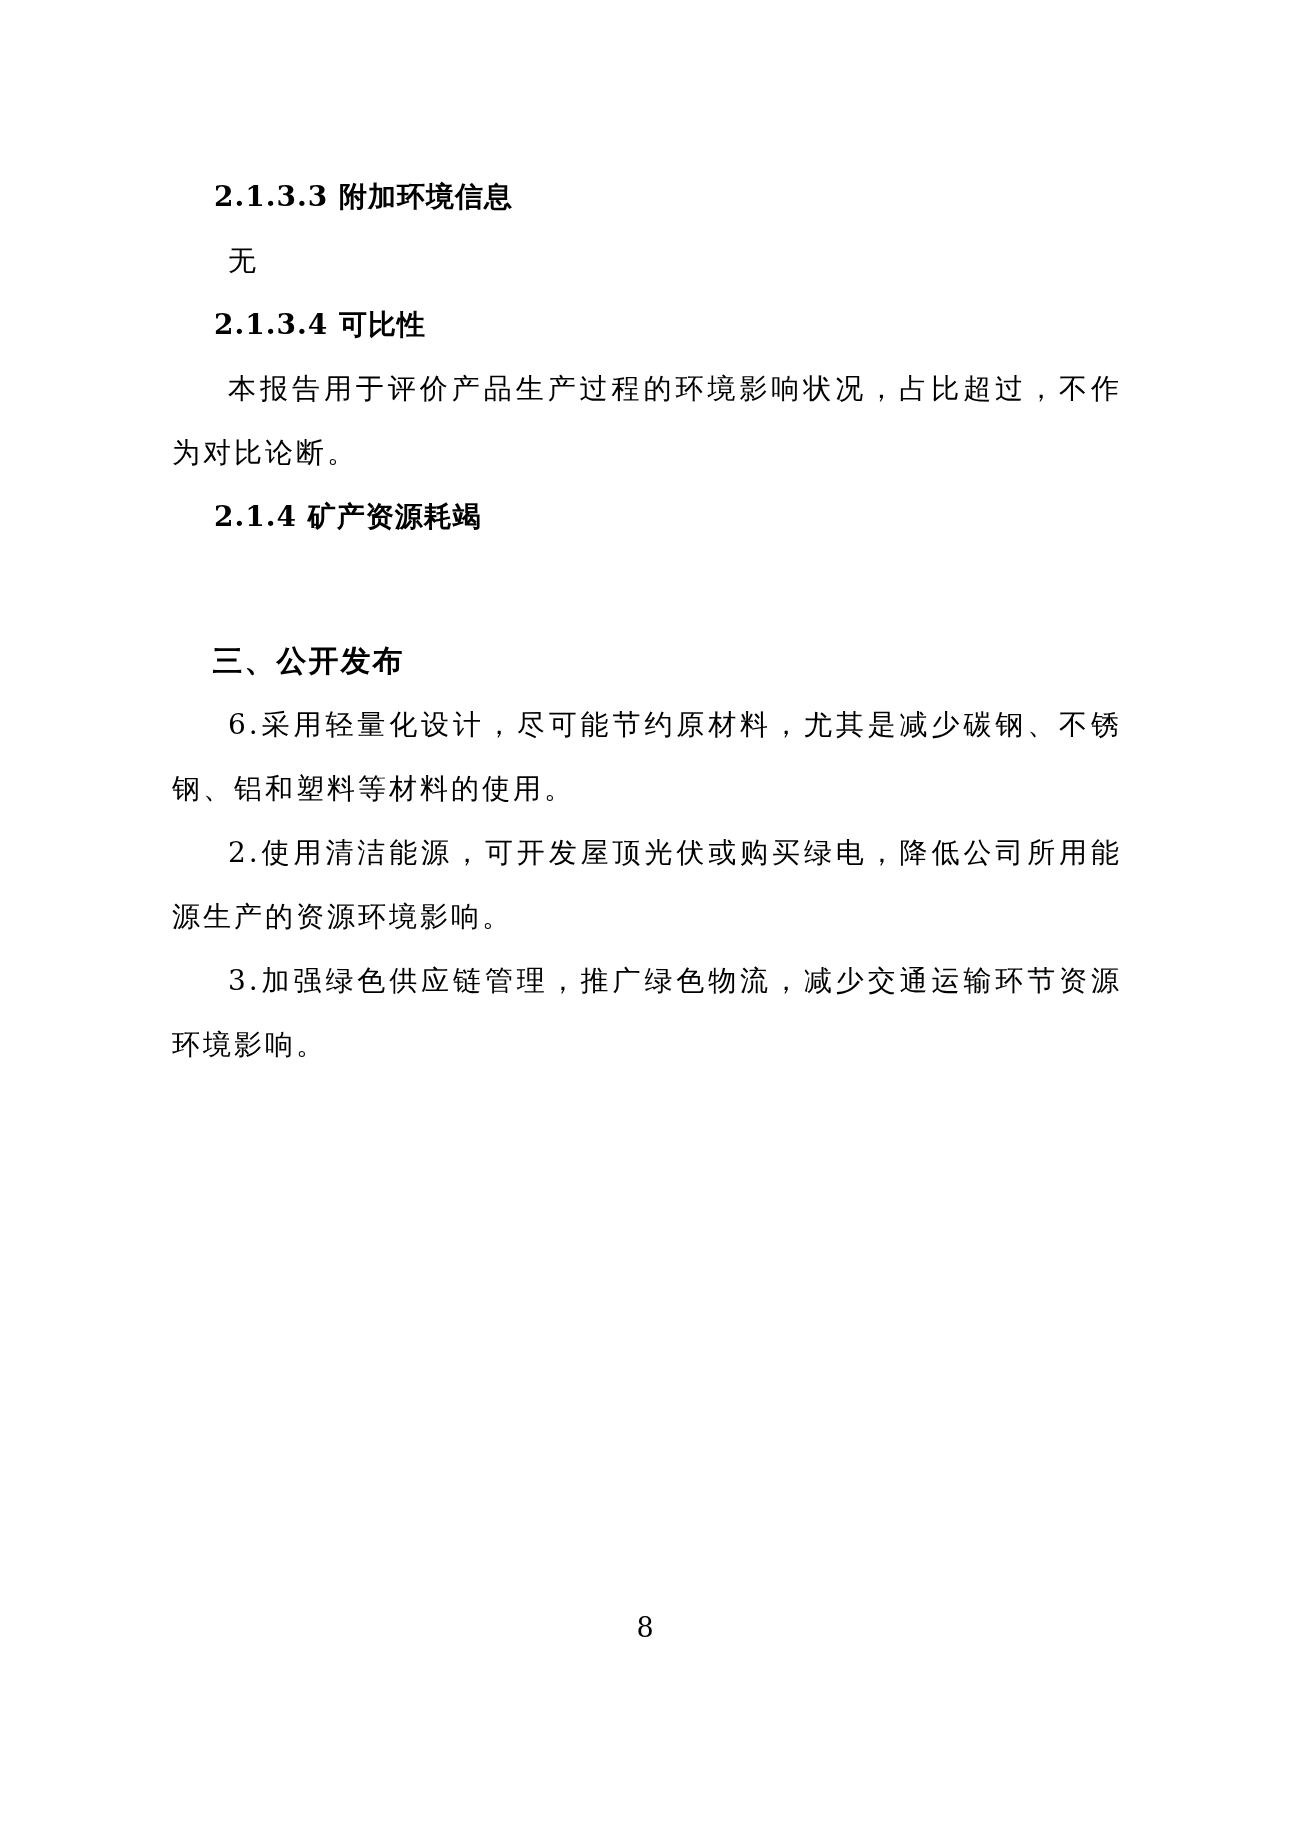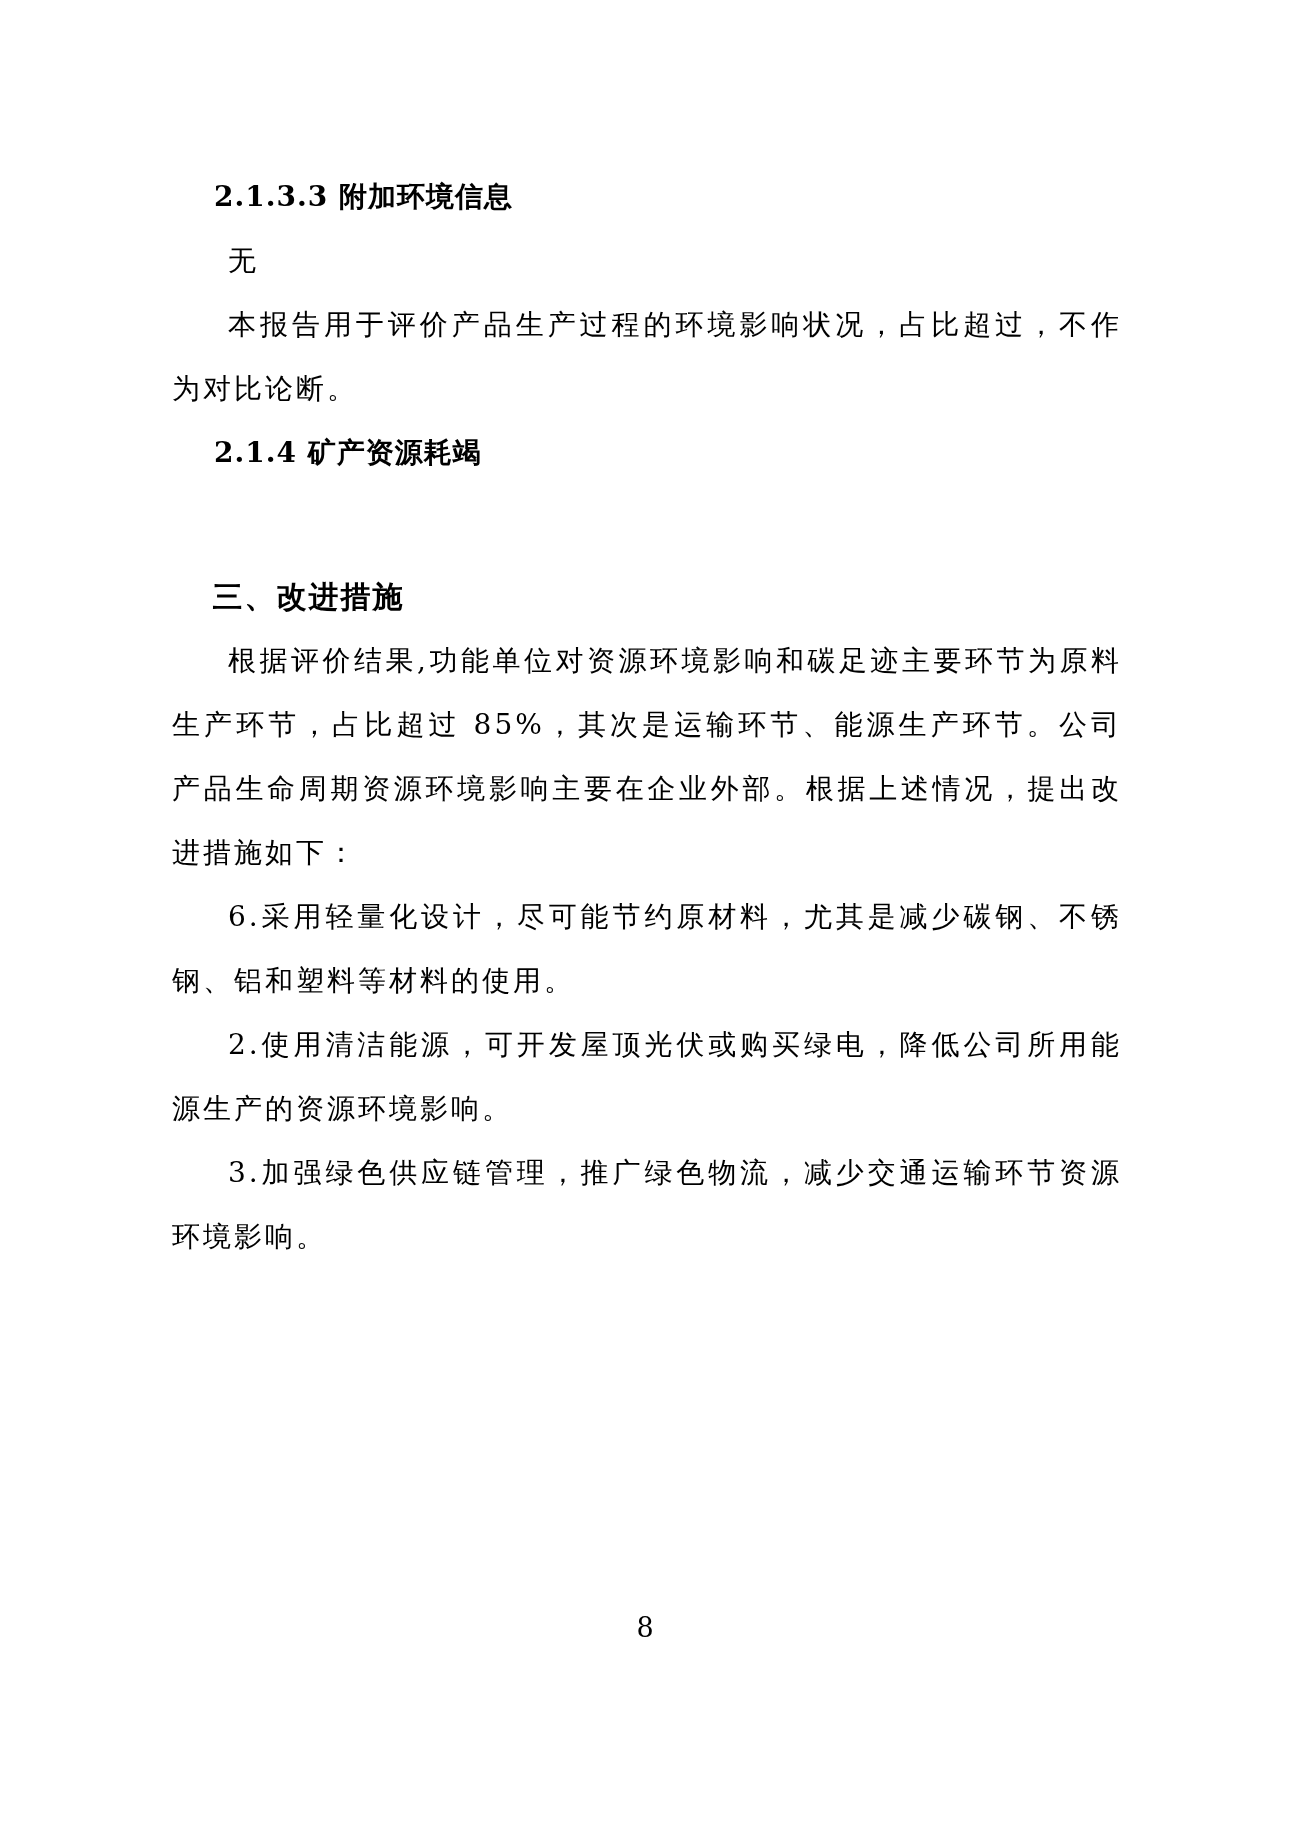--- a/index.html
+++ b/index.html
@@ -64,31 +64,31 @@
 </head>
 <body>
 
 <div class="page">
   <div class="content">
 
     <h3 class="num-heading">2.1.3.3 附加环境信息</h3>
 
     <p class="para">无</p>
 
+    <h3 class="num-heading">2.1.3.4 可比性</h3>
 
     <p class="para">本报告用于评价产品生产过程的环境影响状况，占比超过，不作为对比论断。</p>
 
     <h3 class="num-heading">2.1.4 矿产资源耗竭</h3>
 
 
     <div class="spacer"></div>
 
-    <h2 class="improve-heading">三、改进措施</h2>
+    <h2 class="improve-heading">三、公开发布</h2>
 
-    <p class="para">根据评价结果,功能单位对资源环境影响和碳足迹主要环节为原料生产环节，占比超过 85%，其次是运输环节、能源生产环节。公司产品生命周期资源环境影响主要在企业外部。根据上述情况，提出改进措施如下：</p>
 
     <p class="para">6.采用轻量化设计，尽可能节约原材料，尤其是减少碳钢、不锈钢、铝和塑料等材料的使用。</p>
 
     <p class="para">2.使用清洁能源，可开发屋顶光伏或购买绿电，降低公司所用能源生产的资源环境影响。</p>
 
     <p class="para">3.加强绿色供应链管理，推广绿色物流，减少交通运输环节资源环境影响。</p>
 
   </div>
 
   <div class="page-number">8</div>

